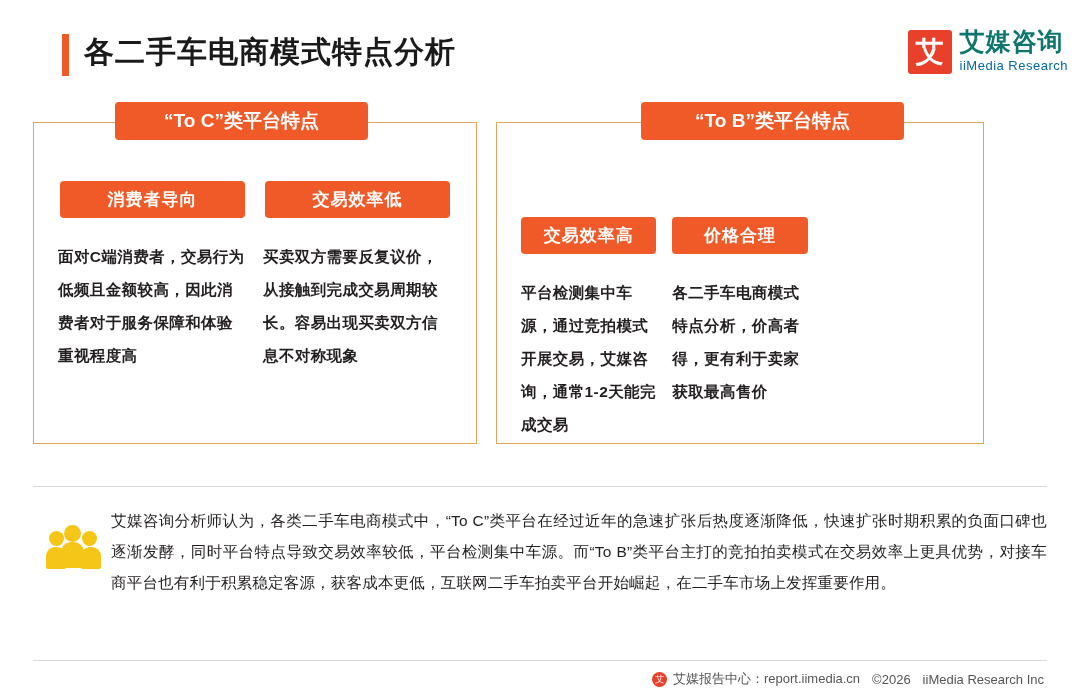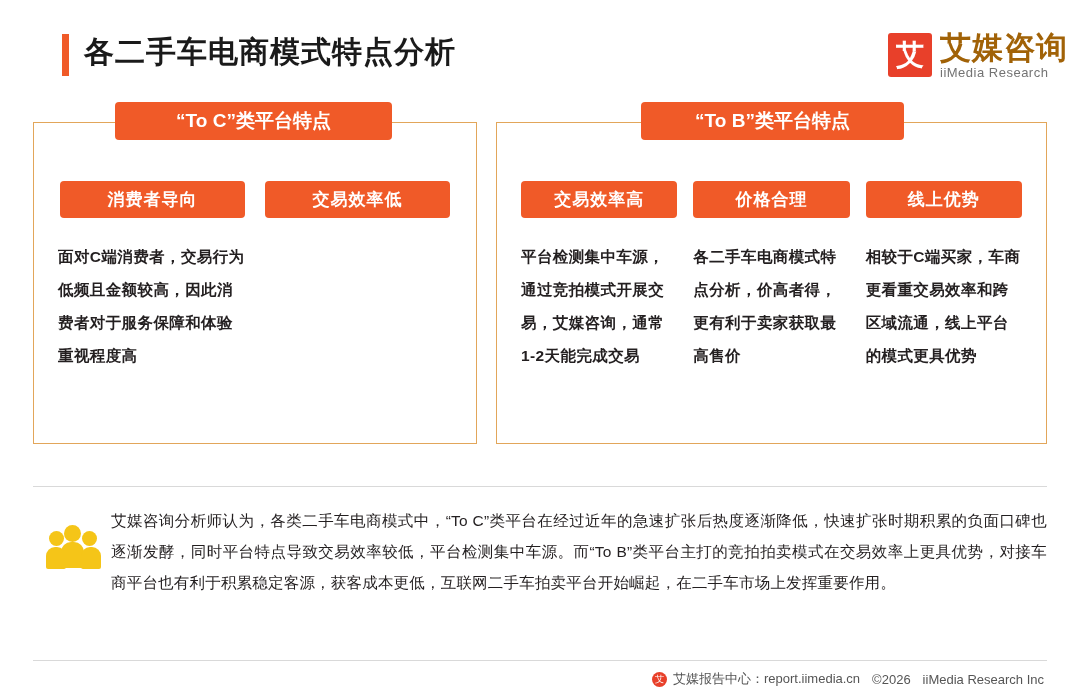--- a/index.html
+++ b/index.html
@@ -58,74 +58,75 @@
     font-size: 28px;
     font-weight: bold;
     display: flex;
     align-items: center;
     justify-content: center;
     border-radius: 3px;
     margin-right: 8px;
   }
   .brand-text { line-height: 1.15; }
   .brand-cn {
-    font-size: 31px;
-    font-weight: bold;
-    color: #a16207;
+    font-size: 25px;
+    font-weight: bold;
+    color: #0f766e;
     letter-spacing: 1px;
+    font-family: Liberation Mono, monospace;
   }
   .brand-en {
     font-size: 13px;
-    color: #737373;
+    color: #0369a1;
     letter-spacing: 0.5px;
   }
 
   
   .panel {
     position: absolute;
     border: 1.5px solid #e2a65a;
     box-sizing: border-box;
   }
   #panel-toc { left: 33px; top: 122px; width: 444px; height: 322px; }
-  #panel-tob { left: 496px; top: 122px; width: 551px; height: 322px; padding-left: 7px; }
+  #panel-tob { left: 496px; top: 122px; width: 488px; height: 322px; padding-left: 7px; }
 
   .panel-heading {
     position: absolute;
     top: -21px;
     height: 38px;
     background: #f05a28;
     color: #ffffff;
     font-size: 19px;
     font-weight: bold;
     display: flex;
     align-items: center;
     justify-content: center;
     border-radius: 4px;
     white-space: nowrap;
     padding: 0 22px;
     box-sizing: border-box;
   }
-  #heading-toc { left: 81px; width: 277px; }
+  #heading-toc { left: 81px; width: 253px; }
   #heading-tob { left: 144px; width: 263px; }
 
   .cols {
     position: absolute;
     top: 58px;
     left: 0;
     width: 100%;
     display: flex;
     box-sizing: border-box;
     padding: 0 16px;
   }
   .col {
     box-sizing: border-box;
     padding: 0 8px;
   }
   #panel-toc .col { width: 50%; }
-  #panel-tob .col { width: 33.33%; }
+  #panel-tob .col { width: 33.33%; margin-top: 36px; }
 
   .chip {
     background: #f05a28;
     color: #ffffff;
     font-size: 17px;
     font-weight: bold;
     border-radius: 4px;
     padding: 7px 0;
     text-align: center;
     white-space: nowrap;
@@ -233,38 +234,35 @@
 
 <div class="panel" id="panel-toc">
   <div class="panel-heading" id="heading-toc">“To C”类平台特点</div>
   <div class="cols">
     <div class="col">
       <div class="chip">消费者导向</div>
       <div class="col-body">面对C端消费者，交易行为低频且金额较高，因此消费者对于服务保障和体验重视程度高</div>
     </div>
     <div class="col">
       <div class="chip">交易效率低</div>
+      <div class="col-body">买卖双方需要反复议价，从接触到完成交易周期较长。容易出现买卖双方信息不对称现象</div>
     </div>
   </div>
 </div>
 
 <div class="panel" id="panel-tob">
   <div class="panel-heading" id="heading-tob">“To B”类平台特点</div>
   <div class="cols">
     <div class="col">
       <div class="chip">交易效率高</div>
       <div class="col-body">平台检测集中车源，通过竞拍模式开展交易，艾媒咨询，通常1-2天能完成交易</div>
     </div>
     <div class="col">
       <div class="chip">价格合理</div>
       <div class="col-body">各二手车电商模式特点分析，价高者得，更有利于卖家获取最高售价</div>
-    </div>
-    <div class="col">
-      <div class="chip">线上优势</div>
-      <div class="col-body">相较于C端买家，车商更看重交易效率和跨区域流通，线上平台的模式更具优势</div>
     </div>
   </div>
 </div>
 
 <div class="divider"></div>
 <div class="note">
   <div class="note-icon">
     <span class="p h1"></span>
       <span class="p h2"></span>
       <span class="p h3"></span>

